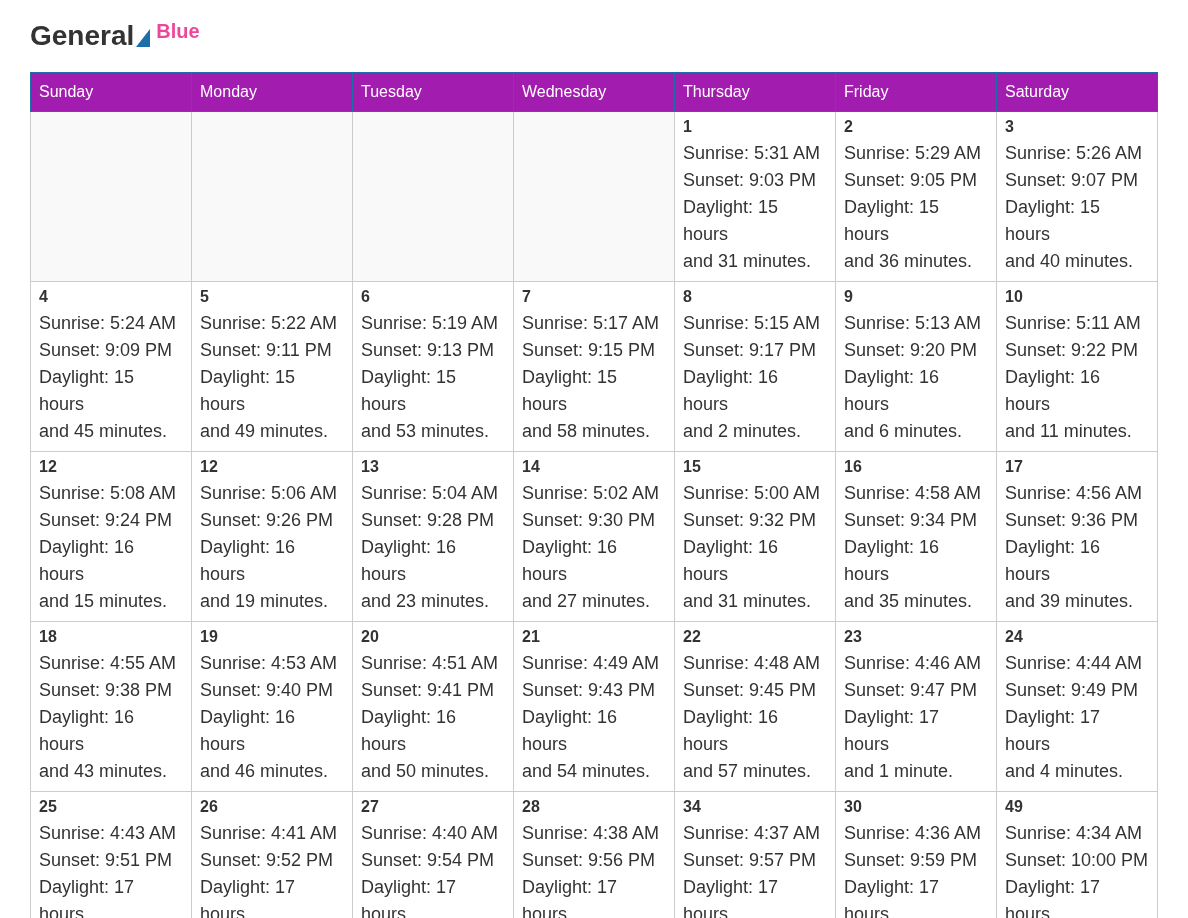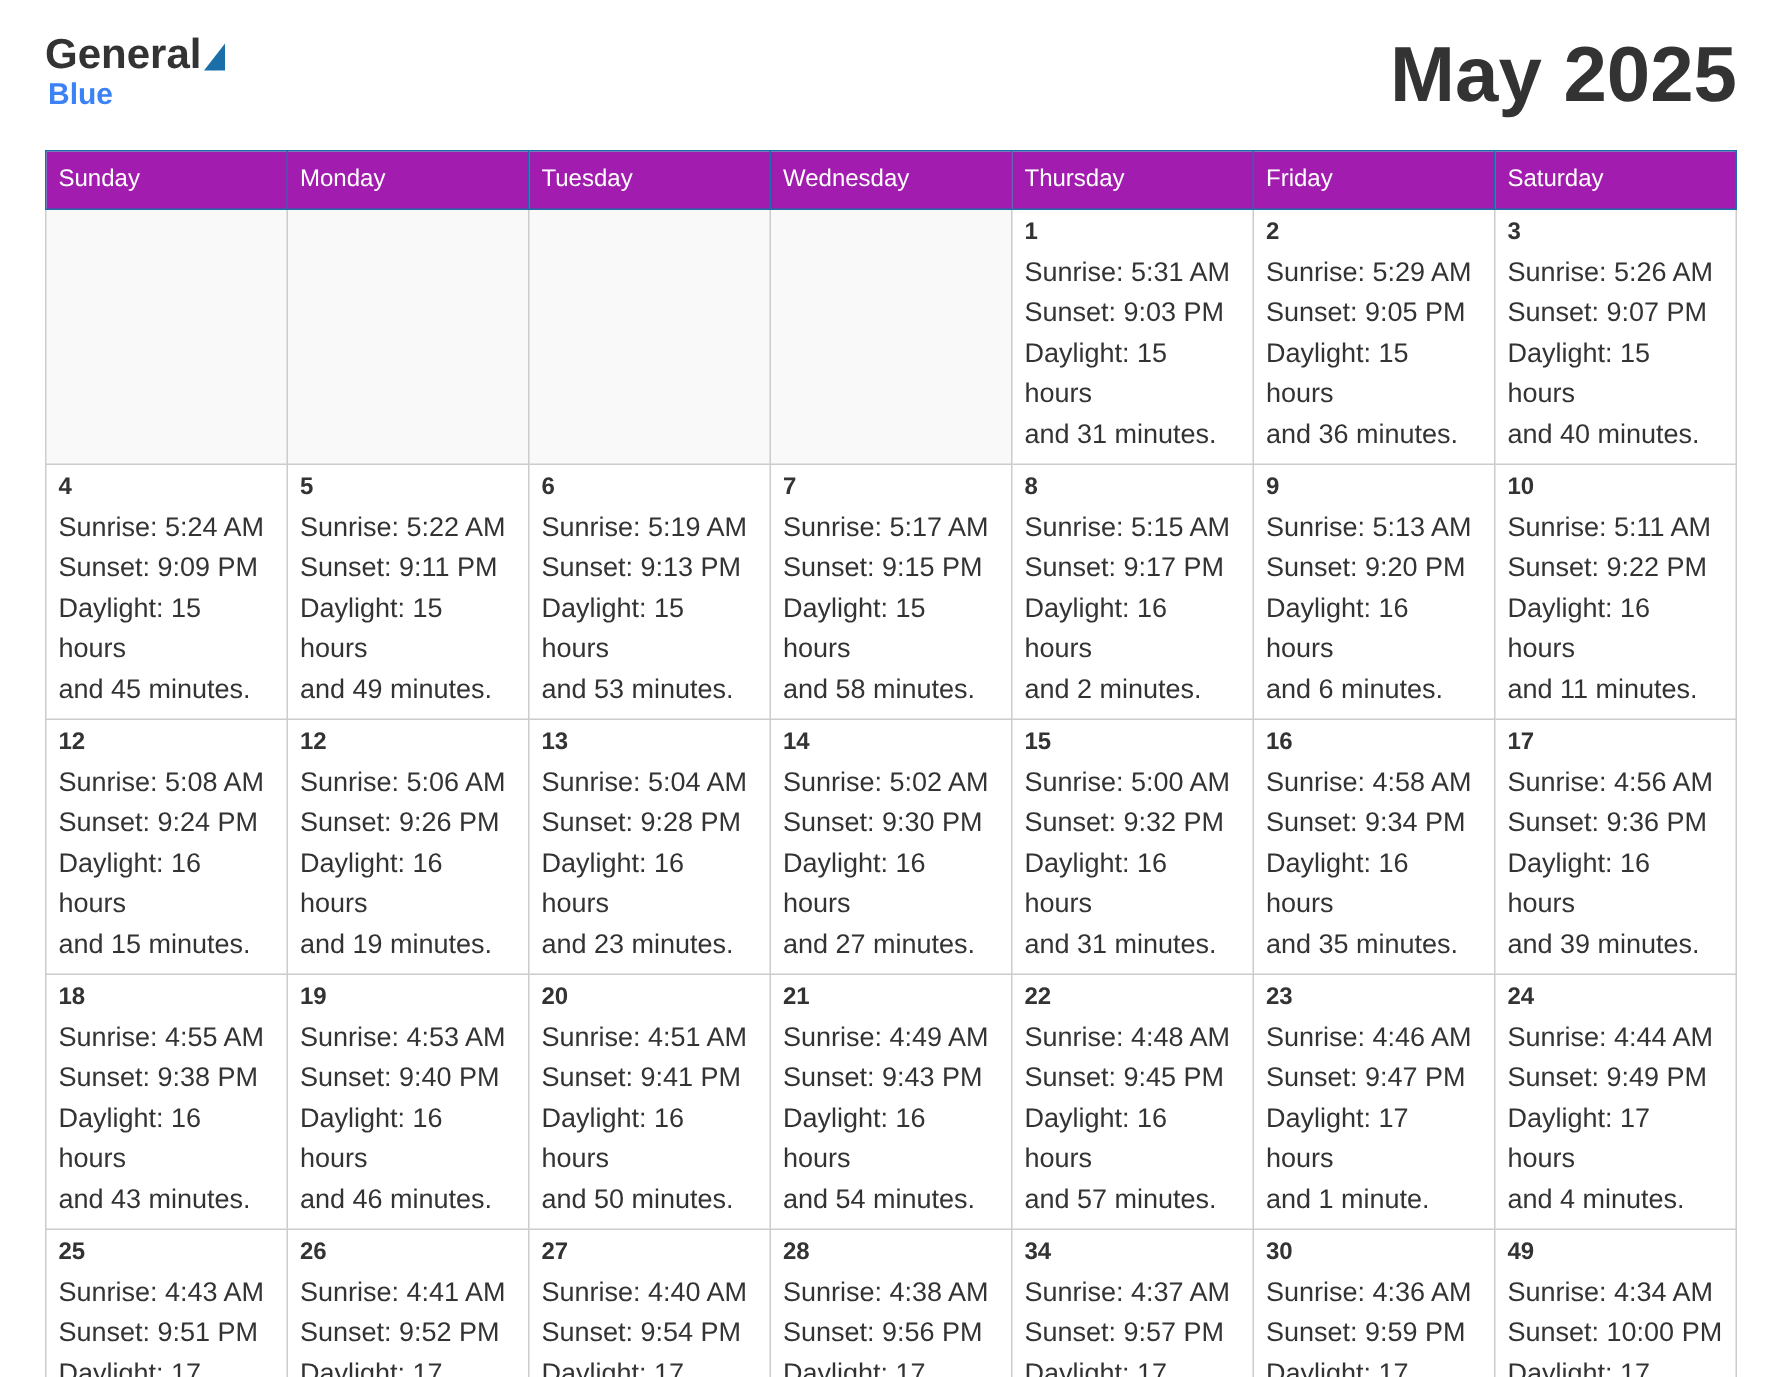--- a/index.html
+++ b/index.html
@@ -11,21 +11,21 @@
       padding: 20px 30px;
     }
     .header {
       display: flex;
       justify-content: space-between;
       align-items: flex-start;
       margin-bottom: 20px;
     }
     .logo {
       display: flex;
-      flex-direction: column;
+      flex-direction: row;
       align-items: flex-start;
     }
     .logo-top {
       display: flex;
       align-items: center;
     }
     .logo-text-general {
       font-size: 28px;
       font-weight: bold;
       color: #333;
@@ -40,21 +40,21 @@
     }
     .logo-text-blue {
       font-size: 28px;
       font-weight: bold;
       color: #1a6fa8;
       margin-left: 4px;
     }
     .logo-bottom {
       font-size: 20px;
       font-weight: bold;
-      color: #3b82f6;
+      color: #ec4899;
       margin-left: 2px;
     }
     .title-section {
       text-align: right;
     }
     .month-title {
       font-size: 52px;
       font-weight: bold;
       color: #333;
     }
@@ -105,21 +105,20 @@
 <div class="header">
   <div class="logo">
     <div class="logo-top">
       <span class="logo-text-general">General</span>
       <div class="logo-triangle"></div>
       <span class="logo-text-blue"></span>
     </div>
     <div class="logo-bottom">Blue</div>
   </div>
   <div class="title-section">
-    <div class="month-title">May 2025</div>
   </div>
 </div>
 
 <table class="calendar">
   <thead>
     <tr>
     <th>Sunday</th>
         <th>Monday</th>
         <th>Tuesday</th>
         <th>Wednesday</th>

